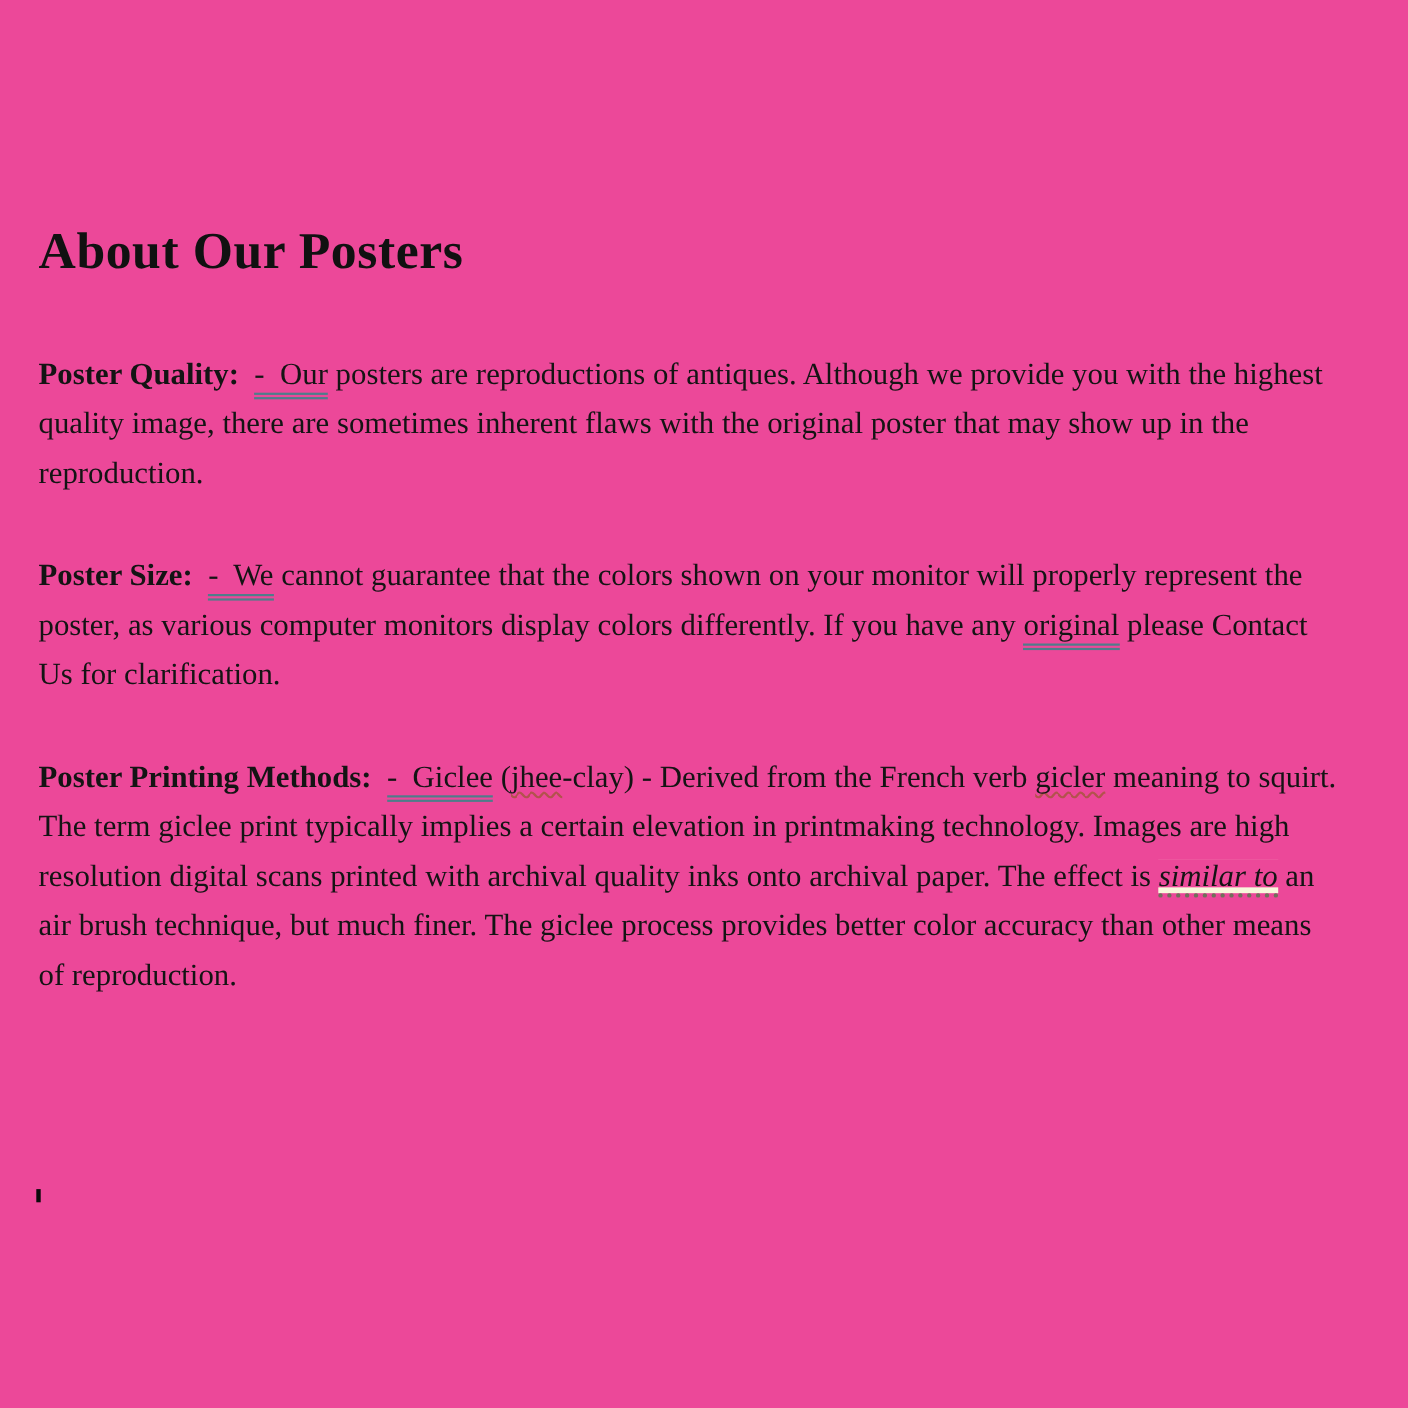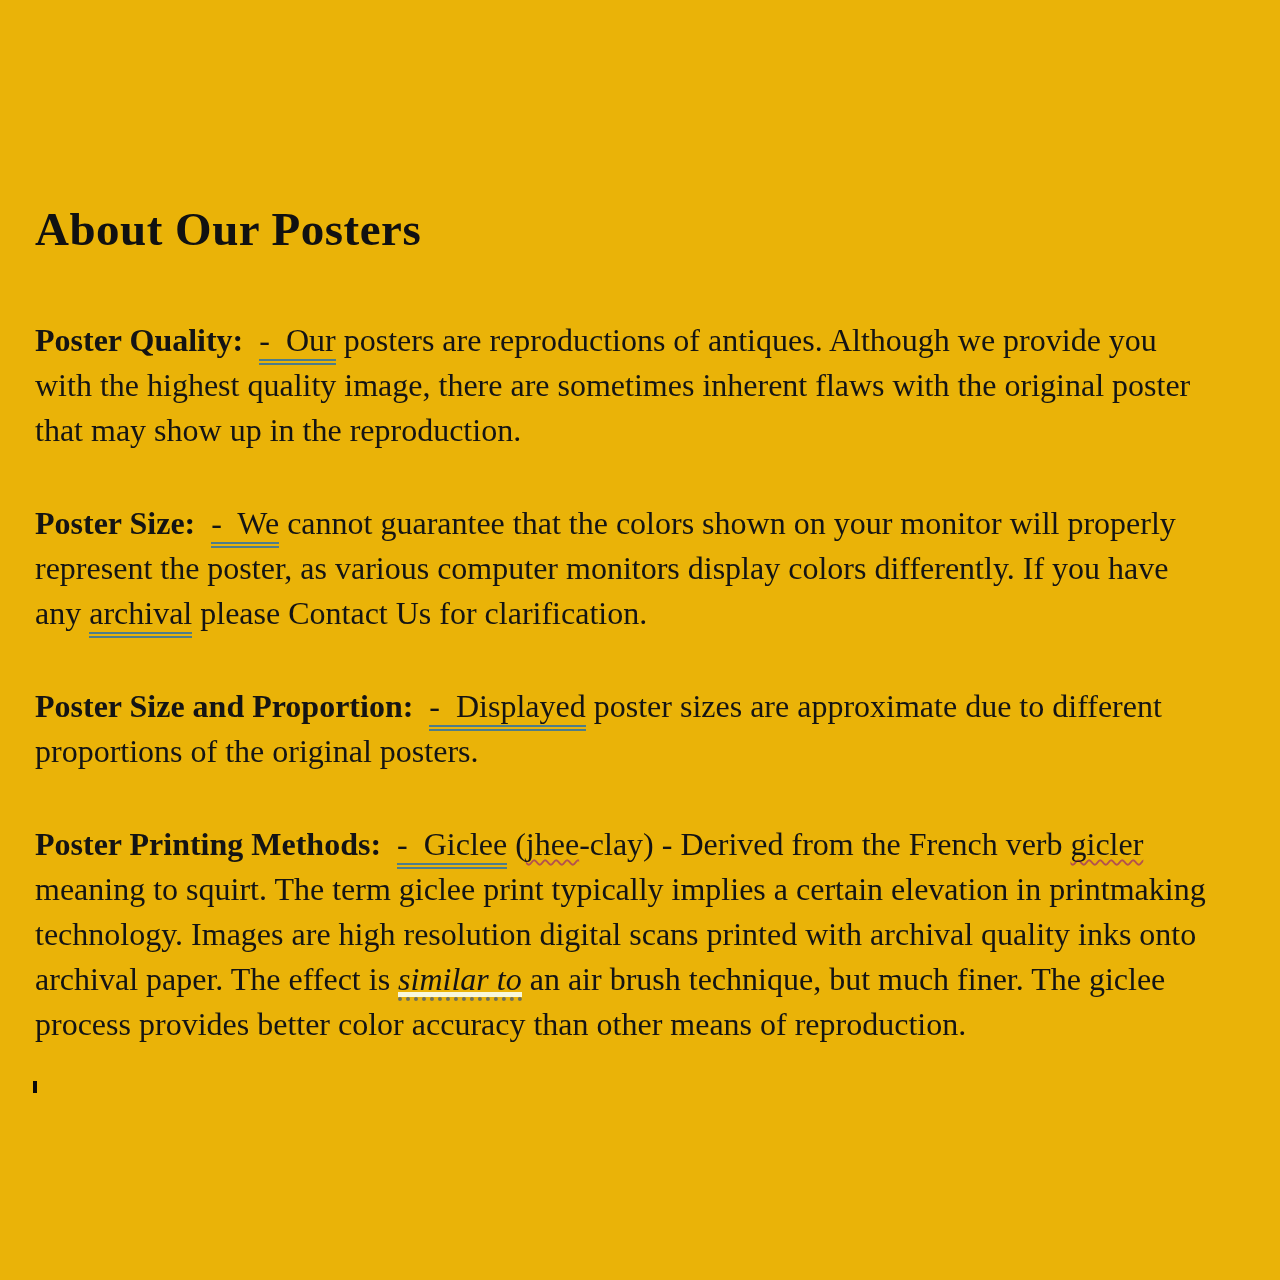--- a/index.html
+++ b/index.html
@@ -1,40 +1,40 @@
 <!DOCTYPE html>
 <html><head>
 <meta charset="utf-8">
 <style>
   html, body { margin: 0; padding: 0; background: #ffffff; }
   .page {
     position: relative;
     width: 1280px;
     height: 1280px;
-    background: #eab308;
+    background: #ec4899;
     overflow: hidden;
     font-family: "Liberation Serif", "DejaVu Serif", serif;
     color: #141414;
   }
   .content {
     position: absolute;
     left: 35px;
     top: 0;
     width: 1180px;
   }
   h1.doc-title {
     margin: 202px 0 0 0;
     font-size: 47px;
     line-height: 54px;
     font-weight: bold;
     color: #111111;
     letter-spacing: 0.5px;
   }
   p.para {
-    font-size: 32px;
+    font-size: 28px;
     line-height: 45px;
     margin: 48px 0 0 0;
     white-space: pre-wrap;
   }
   p.para.first { margin-top: 62px; }
   .lbl { font-weight: bold; }
   
   .dlink {
     border-bottom: 6px double #4e7d8a;
     padding-bottom: 1px;
@@ -63,18 +63,17 @@
     background: #0a0a0a;
   }
 </style>
 </head>
 <body>
 
 <div class="page">
   <div class="content">
     <h1 class="doc-title">About Our Posters</h1>
     <p class="para first"><b class="lbl">Poster Quality:</b><span>  </span><span class="dlink">-  Our</span><span> posters are reproductions of antiques. Although we provide you with the highest quality image, there are sometimes inherent flaws with the original poster that may show up in the reproduction.</span></p>
-    <p class="para"><b class="lbl">Poster Size:</b><span>  </span><span class="dlink">-  We</span><span> cannot guarantee that the colors shown on your monitor will properly represent the poster, as various computer monitors display colors differently. If you have any </span><span class="dlink">archival</span><span> please Contact Us for clarification.</span></p>
-    <p class="para"><b class="lbl">Poster Size and Proportion:</b><span>  </span><span class="dlink">-  Displayed</span><span> poster sizes are approximate due to different proportions of the original posters.</span></p>
+    <p class="para"><b class="lbl">Poster Size:</b><span>  </span><span class="dlink">-  We</span><span> cannot guarantee that the colors shown on your monitor will properly represent the poster, as various computer monitors display colors differently. If you have any </span><span class="dlink">original</span><span> please Contact Us for clarification.</span></p>
     <p class="para"><b class="lbl">Poster Printing Methods:</b><span>  </span><span class="dlink">-  Giclee</span><span> (</span><span class="sp-red">jhee</span><span>-clay) - Derived from the French verb </span><span class="sp-red">gicler</span><span> meaning to squirt. The term giclee print typically implies a certain elevation in printmaking technology. Images are high resolution digital scans printed with archival quality inks onto archival paper. The effect is </span><span class="gr-dot">similar to</span><span> an air brush technique, but much finer. The giclee process provides better color accuracy than other means of reproduction.</span></p>
   </div>
   <div class="cursor"></div>
 </div>
 
 </body></html>

